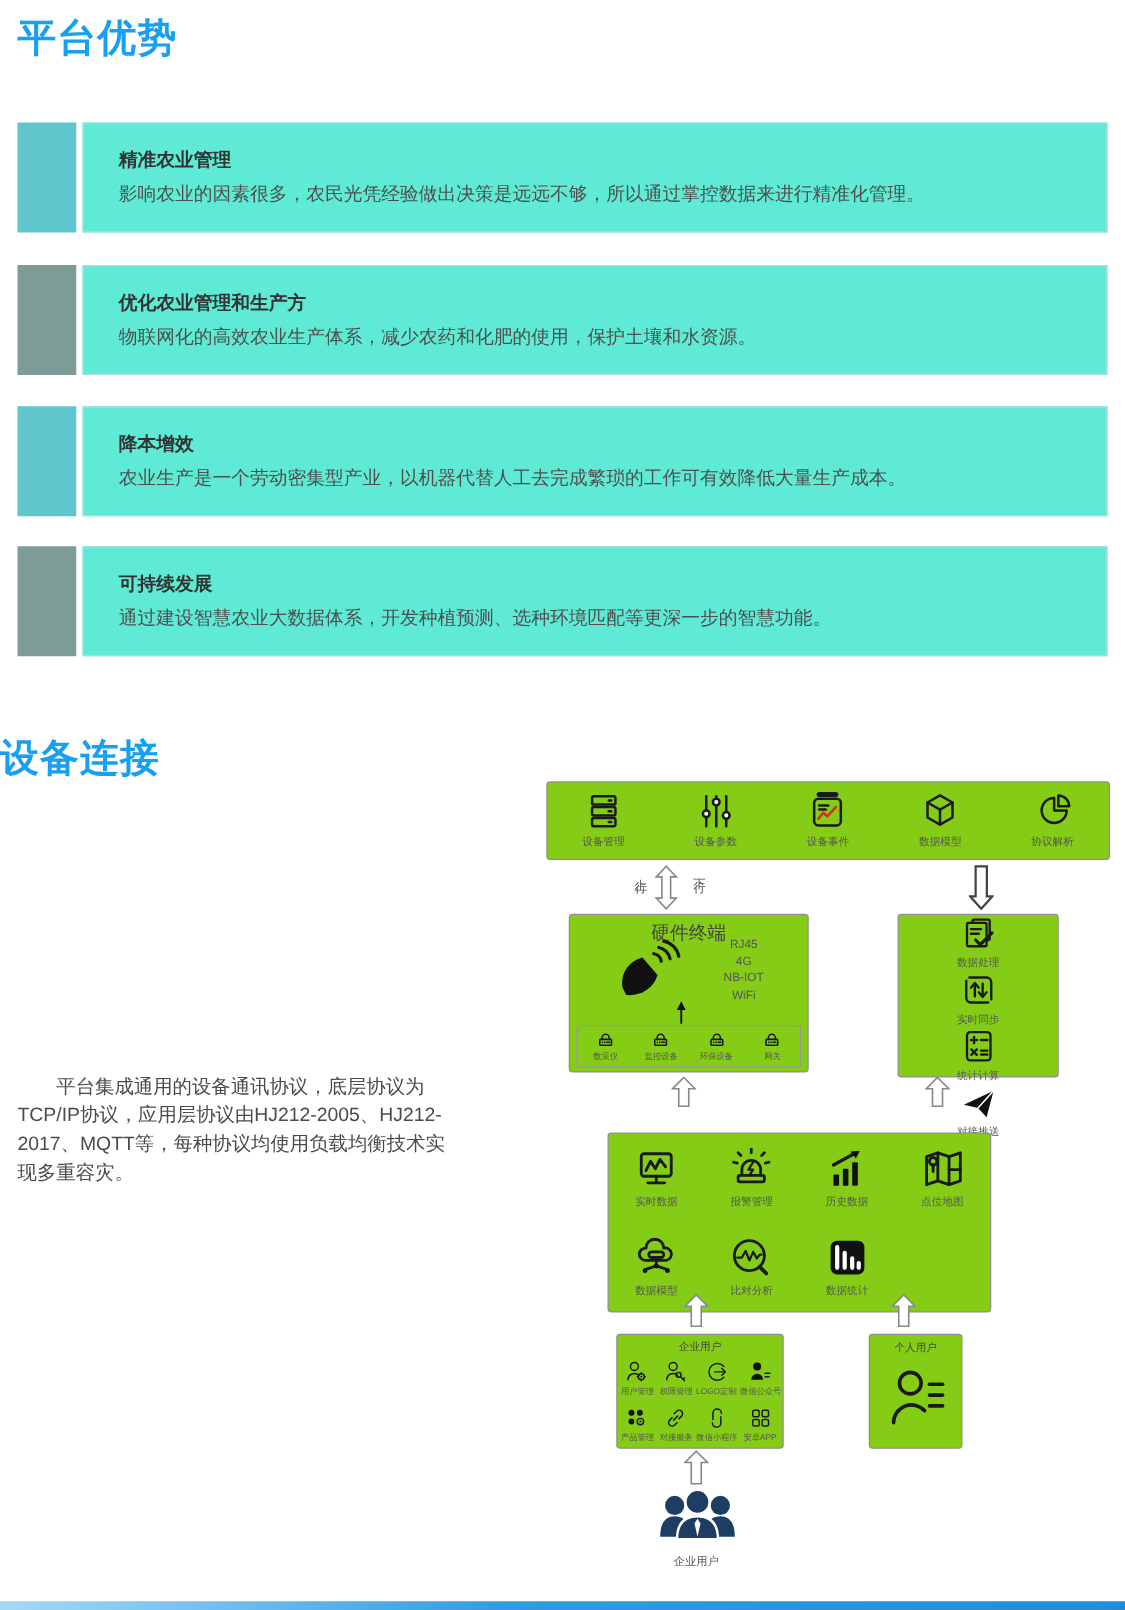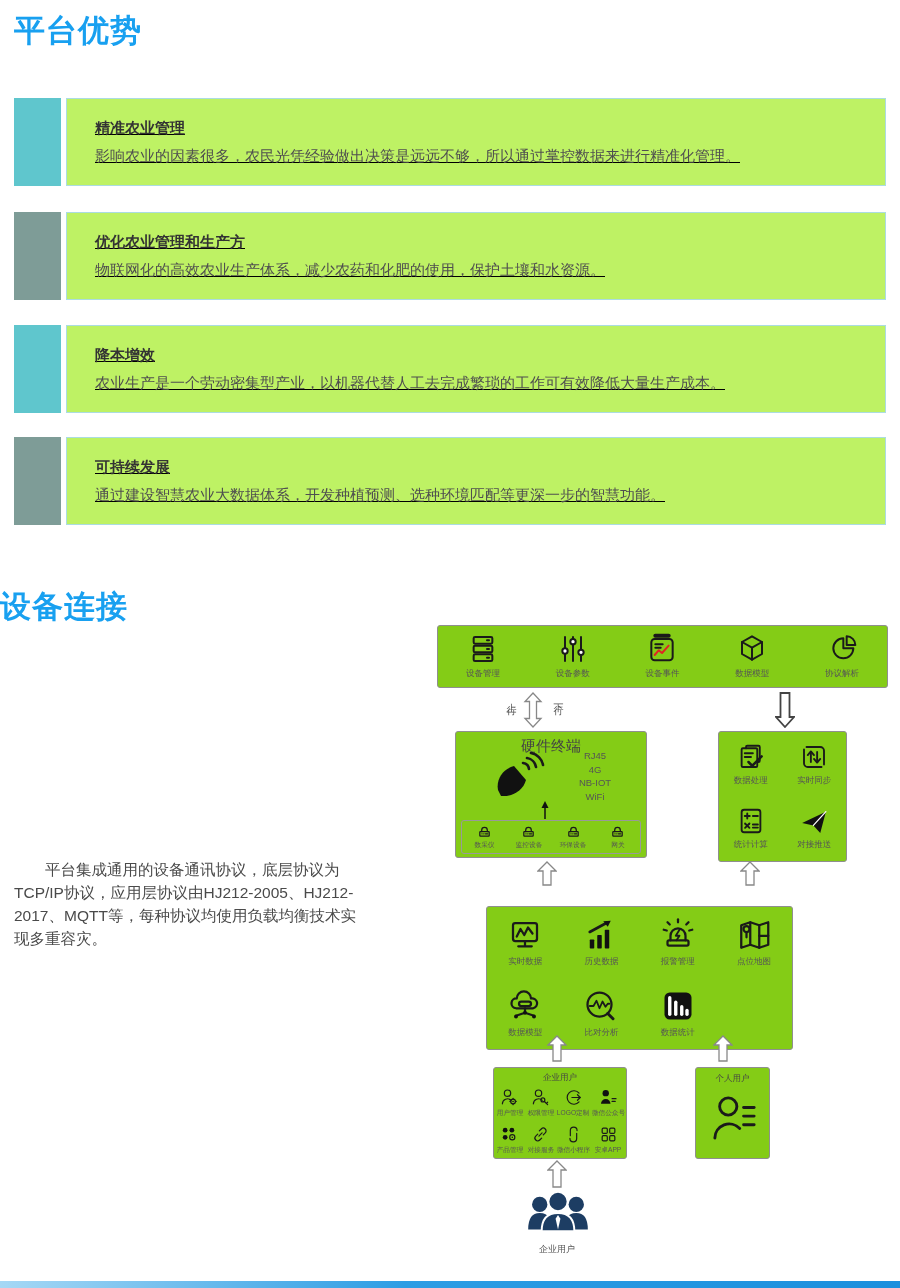--- a/index.html
+++ b/index.html
@@ -8,38 +8,38 @@
   .page { position:relative; width:900px; height:1288px; background:#fff; overflow:hidden; }
   .abs { position:absolute; }
 
   .sec-title { font-size:31px; font-weight:bold; color:#18a0f0; letter-spacing:1px; }
 
   
   .card { position:absolute; left:14px; width:872px; height:88px; }
   .card .accent { position:absolute; left:0; top:0; width:47px; height:100%; }
   .card.teal .accent { background:#5fc6cd; }
   .card.sage .accent { background:#7e9c97; }
-  .card .box { position:absolute; left:52px; right:0; top:0; bottom:0; background:#bef264;
-               border:1px solid #abdce1; padding:20px 24px 0 28px;text-decoration:underline; }
+  .card .box { position:absolute; left:52px; right:0; top:0; bottom:0; background:#5eead4;
+               border:1px solid #abdce1; padding:20px 24px 0 28px; }
   .card h3 { font-size:15px; font-weight:bold; color:#333; margin-bottom:7px; }
   .card p  { font-size:15px; color:#4f4f4f; line-height:1.45; }
 
   .protocol-p { font-size:15.5px; color:#4a4a4a; line-height:23px; text-indent:2em; }
 
   
   .dbox { position:absolute; background:#84cc16; border:1px solid #8f8f8f; border-radius:3px; }
   .lbl { font-size:8.5px; color:#555; text-align:center; white-space:nowrap; }
   .cells { display:flex; width:100%; height:100%; align-items:center; }
   .cell { flex:1; display:flex; flex-direction:column; align-items:center; justify-content:center; gap:3px; }
   svg.ic { stroke:#1a1a1a; fill:none; stroke-width:3; stroke-linecap:round; stroke-linejoin:round; }
   svg.ic .f { fill:#111; stroke:none; }
   .vtext { writing-mode:vertical-rl; font-size:10px; color:#555; letter-spacing:3px; }
   .boxtitle { font-size:15px; color:#444; text-align:center; }
   .conn-line { font-size:9.5px; color:#555; line-height:13.5px; text-align:center; }
-  .grid2x2 { display:grid; grid-template-columns:1fr 1fr; grid-template-rows:1fr 1fr; width:100%; height:100%; }
+  .grid2x2 { display:grid; grid-template-columns:1fr; grid-template-rows:1fr 1fr; width:100%; height:100%; }
   .grid2x4 { display:grid; grid-template-columns:repeat(4,1fr); grid-template-rows:1fr 1fr; width:100%; height:100%; }
   .lbl-tiny { font-size:7px; color:#555; text-align:center; white-space:nowrap; transform:scale(.95); }
   .bottom-bar { position:absolute; left:0; bottom:0; width:100%; height:7px;
                 background:linear-gradient(90deg,#a6d8f5 0%,#2d9de4 45%,#1b8fdd 100%); }
 </style>
 </head>
 <body>
 
 <div class="page">
 
@@ -266,40 +266,40 @@
         <svg class="ic" width="36" height="36" viewBox="0 0 48 48">
           <rect x="8" y="8" width="32" height="24" rx="3"></rect>
           <polyline points="13,26 18,16 23,24 28,14 34,22"></polyline>
           <line x1="24" y1="32" x2="24" y2="38"></line>
             <line x1="15" y1="39" x2="33" y2="39"></line>
         </svg>
         <div class="lbl">实时数据</div>
       </div>
       <div class="cell">
         <svg class="ic" width="36" height="36" viewBox="0 0 48 48">
-          <rect class="f" x="9" y="30" width="6" height="12" rx="1"></rect>
-          <rect class="f" x="19" y="24" width="6" height="18" rx="1"></rect>
-          <rect class="f" x="29" y="17" width="6" height="25" rx="1"></rect>
-          <line x1="9" y1="20" x2="33" y2="7" stroke-width="3.5"></line>
-          <polygon class="f" points="37,5 27,5.5 33,13"></polygon>
-        </svg>
-        <div class="lbl">历史数据</div>
-      </div>
-      <div class="cell">
-        <svg class="ic" width="36" height="36" viewBox="0 0 48 48">
           <path d="M14,31 v-6 a10,10 0 0 1 20,0 v6"></path>
           <rect x="10" y="31" width="28" height="7" rx="2"></rect>
           <polyline points="26,17 21,25 26,25 22,31" stroke-width="2.4"></polyline>
           <line x1="24" y1="3" x2="24" y2="7"></line>
             <line x1="10" y1="7" x2="13" y2="10"></line>
           <line x1="38" y1="7" x2="35" y2="10"></line>
             <line x1="5" y1="17" x2="9" y2="18"></line>
             <line x1="43" y1="17" x2="39" y2="18"></line>
         </svg>
         <div class="lbl">报警管理</div>
+      </div>
+      <div class="cell">
+        <svg class="ic" width="36" height="36" viewBox="0 0 48 48">
+          <rect class="f" x="9" y="30" width="6" height="12" rx="1"></rect>
+          <rect class="f" x="19" y="24" width="6" height="18" rx="1"></rect>
+          <rect class="f" x="29" y="17" width="6" height="25" rx="1"></rect>
+          <line x1="9" y1="20" x2="33" y2="7" stroke-width="3.5"></line>
+          <polygon class="f" points="37,5 27,5.5 33,13"></polygon>
+        </svg>
+        <div class="lbl">历史数据</div>
       </div>
       <div class="cell">
         <svg class="ic" width="36" height="36" viewBox="0 0 48 48">
           <path d="M7,11 L19,7 L31,11 L43,7 V37 L31,41 L19,37 L7,41 Z"></path>
           <line x1="19" y1="7" x2="19" y2="37"></line>
             <line x1="31" y1="11" x2="31" y2="41"></line>
           <line x1="31" y1="25" x2="43" y2="25"></line>
           <circle cx="14" cy="16" r="4"></circle>
             <line x1="14" y1="20" x2="14" y2="27"></line>
         </svg>

